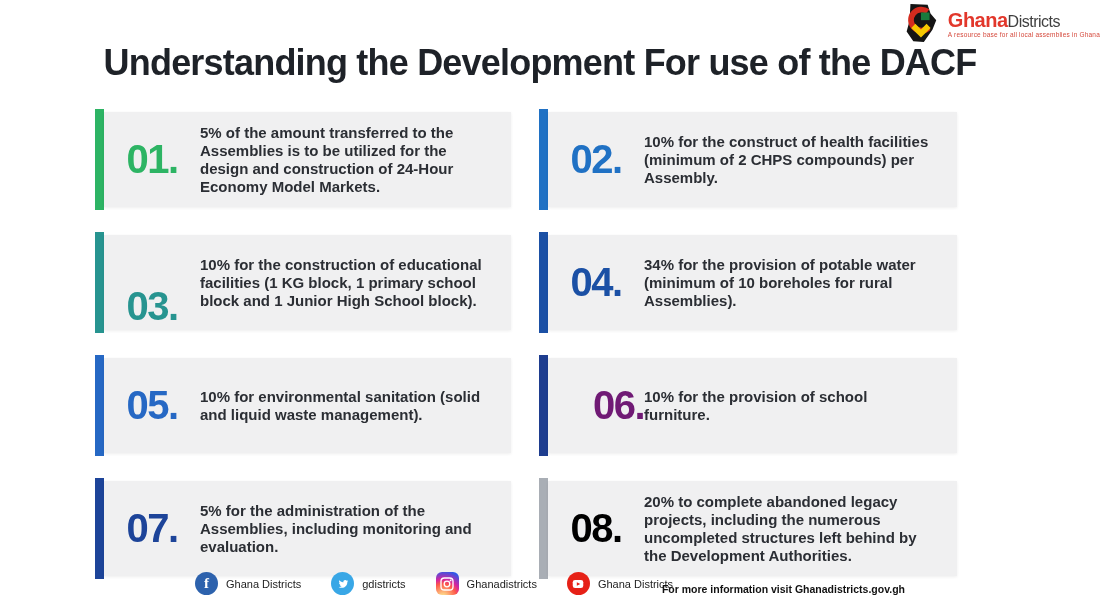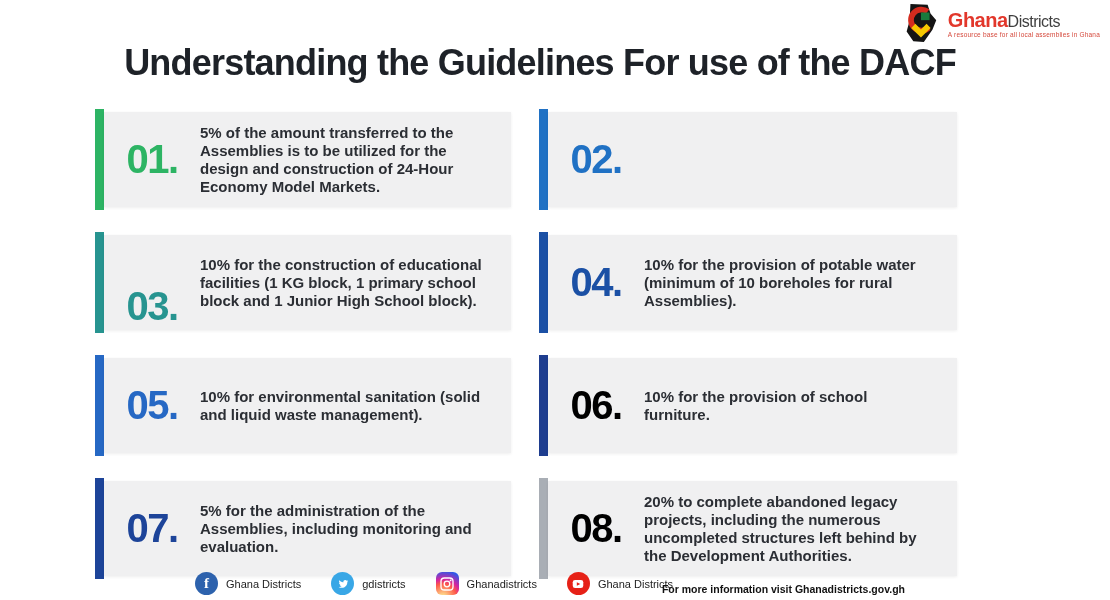--- a/index.html
+++ b/index.html
@@ -52,68 +52,69 @@
       <rect x="21" y="11" width="9" height="8" fill="#1a7a3c"></rect>
       <path d="M13 25 L21 33 L29 25" fill="none" stroke="#f6c700" stroke-width="6"></path>
     </svg>
     <div class="brand-line">
       <span class="brand-red">Ghana</span><span class="brand-dark">Districts</span>
       <div class="tagline">A resource base for all local assemblies in Ghana</div>
     </div>
   </div>
 
   <div class="title-wrap">
-    <div class="title">Understanding the Guidelines For use of the DACF</div>
+    <div class="title">Understanding the Development For use of the DACF</div>
   </div>
 
   <div class="grid">
 
     <div class="card">
       <div class="bar" style="background-color: rgb(45, 180, 100);"></div>
       <div class="body">
         <div class="num" style="color: rgb(45, 180, 100);">01.</div>
         <div class="txt">5% of the amount transferred to the Assemblies is to be utilized for the design and construction of 24-Hour Economy Model Markets.</div>
       </div>
     </div>
 
     <div class="card">
       <div class="bar" style="background-color: rgb(32, 113, 196);"></div>
       <div class="body">
         <div class="num" style="color: rgb(32, 113, 196);">02.</div>
+        <div class="txt">10% for the construct of health facilities (minimum of 2 CHPS compounds) per Assembly.</div>
       </div>
     </div>
 
     <div class="card">
       <div class="bar" style="background-color: rgb(39, 148, 144);"></div>
       <div class="body">
         <div class="num" style="color: rgb(39, 148, 144); margin-top: 48px;">03.</div>
         <div class="txt">10% for the construction of educational facilities (1 KG block, 1 primary school block and 1 Junior High School block).</div>
       </div>
     </div>
 
     <div class="card">
       <div class="bar" style="background-color: rgb(27, 80, 165);"></div>
       <div class="body">
         <div class="num" style="color: rgb(27, 80, 165);">04.</div>
-        <div class="txt">10% for the provision of potable water (minimum of 10 boreholes for rural Assemblies).</div>
+        <div class="txt">34% for the provision of potable water (minimum of 10 boreholes for rural Assemblies).</div>
       </div>
     </div>
 
     <div class="card">
       <div class="bar" style="background-color: rgb(38, 104, 196);"></div>
       <div class="body">
         <div class="num" style="color: rgb(38, 104, 196);">05.</div>
         <div class="txt">10% for environmental sanitation (solid and liquid waste management).</div>
       </div>
     </div>
 
     <div class="card">
       <div class="bar" style="background-color: rgb(30, 61, 143);"></div>
       <div class="body">
-        <div class="num" style="color: #000000;">06.</div>
+        <div class="num" style="color: #701a75; text-align: right;">06.</div>
         <div class="txt">10% for the provision of school furniture.</div>
       </div>
     </div>
 
     <div class="card">
       <div class="bar" style="background-color: rgb(29, 68, 153);"></div>
       <div class="body">
         <div class="num" style="color: rgb(29, 68, 153);">07.</div>
         <div class="txt">5% for the administration of the Assemblies, including monitoring and evaluation.</div>
       </div>

